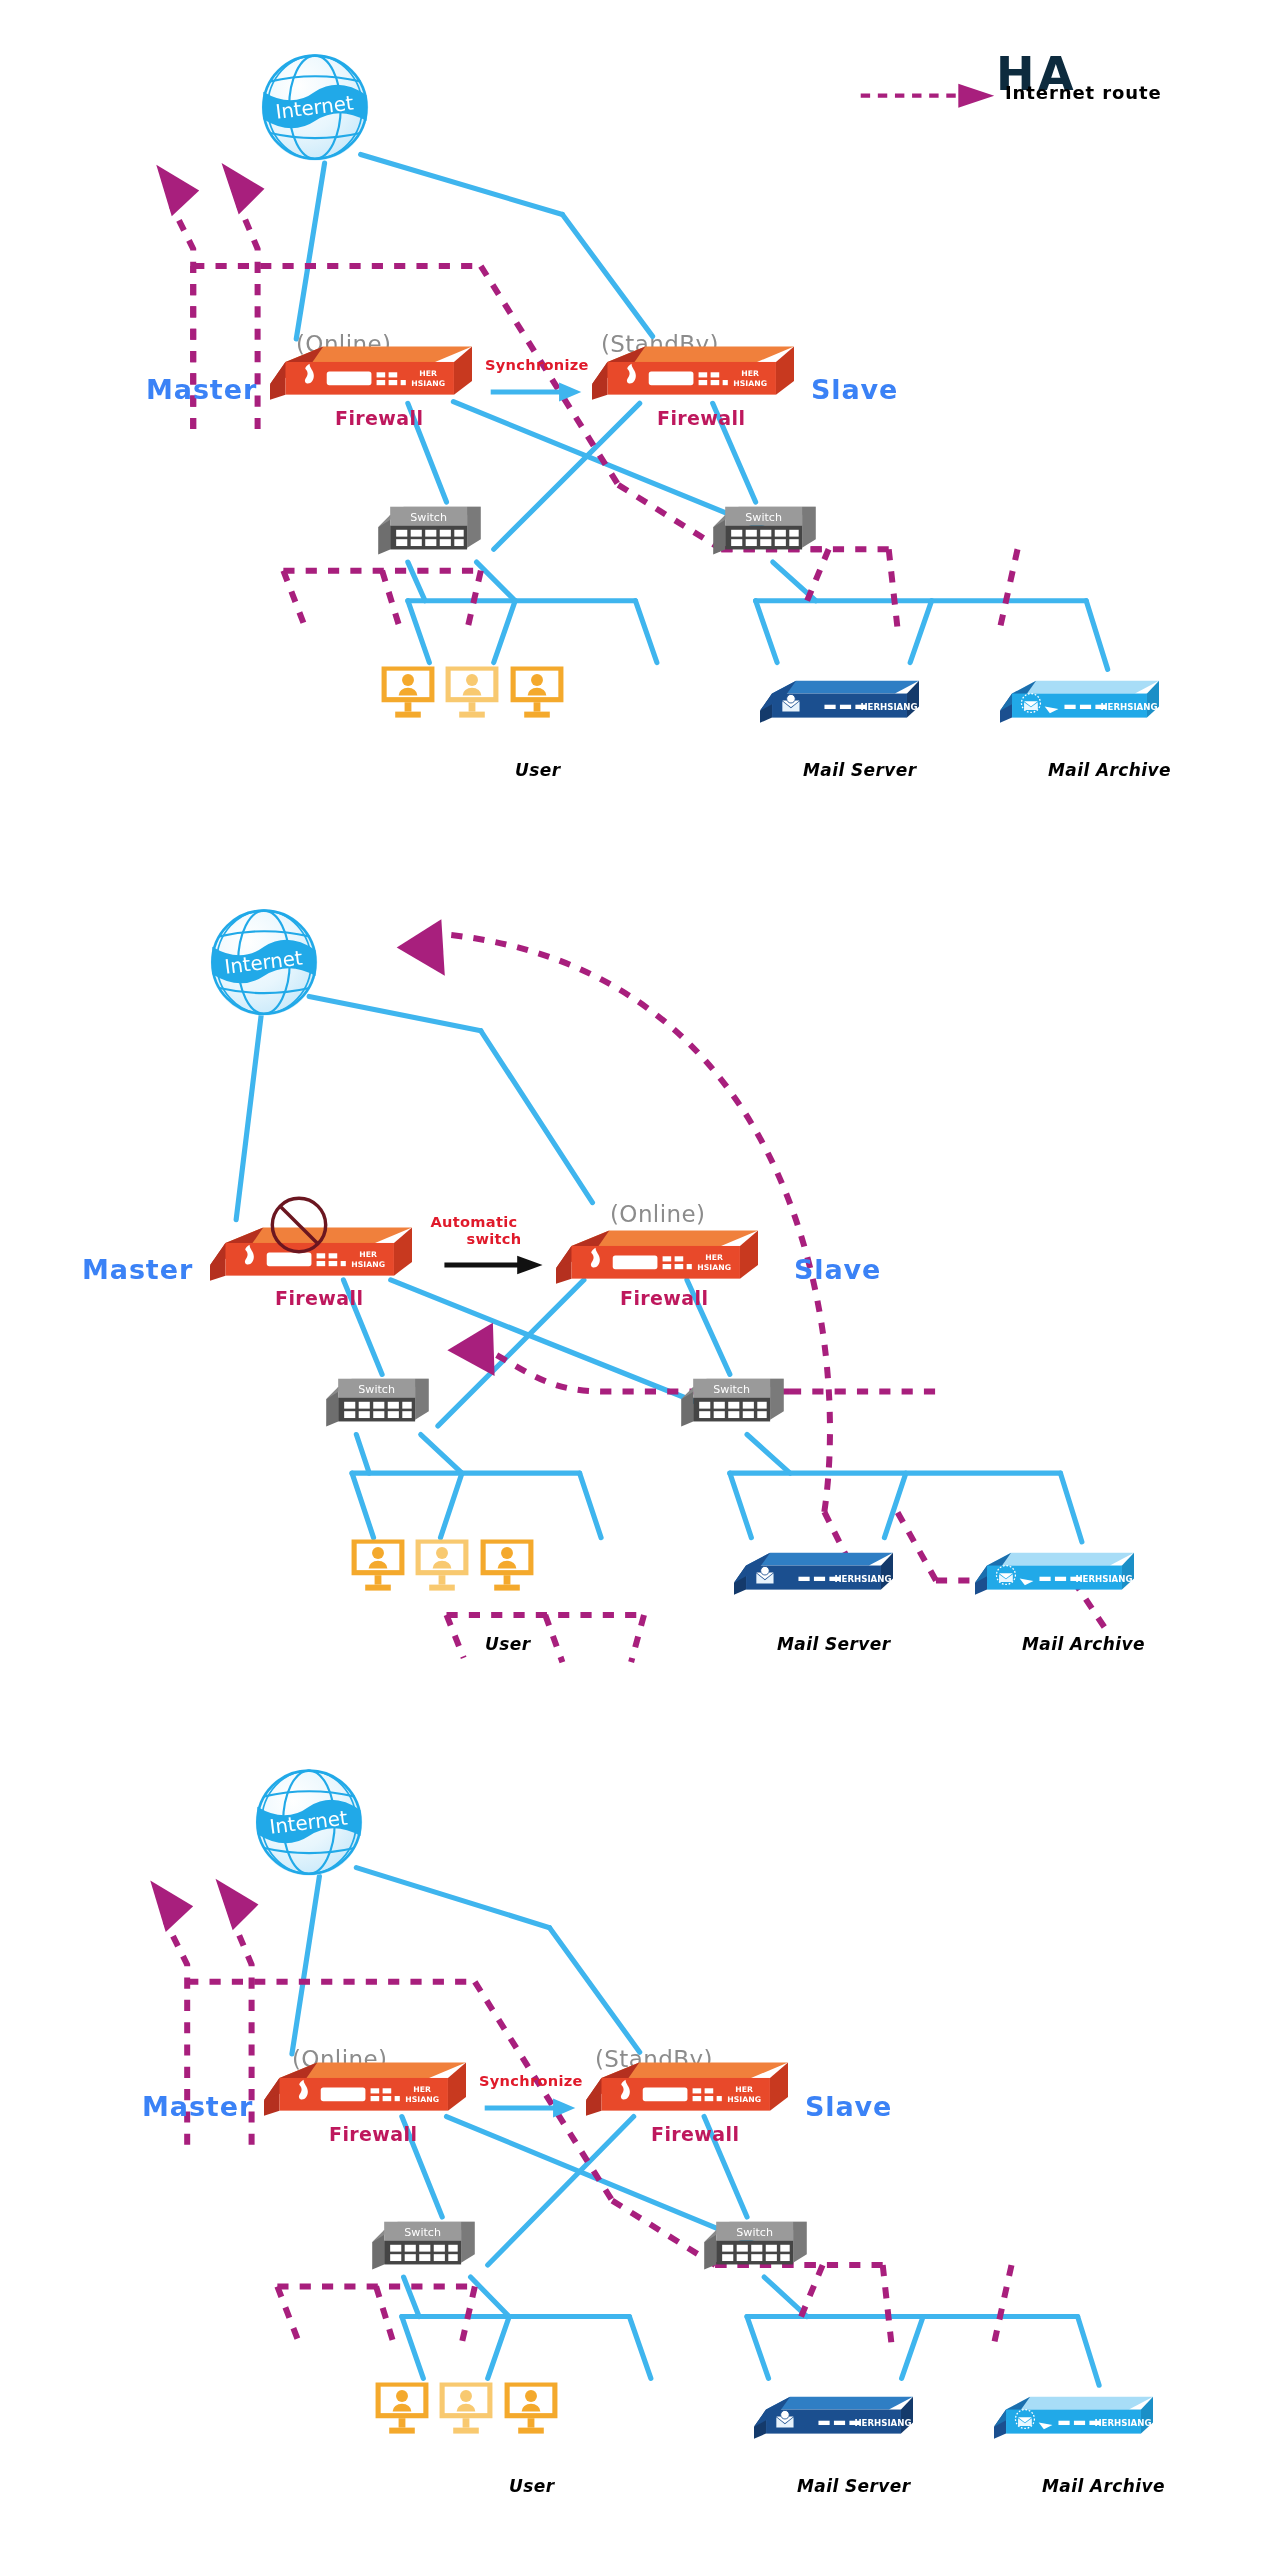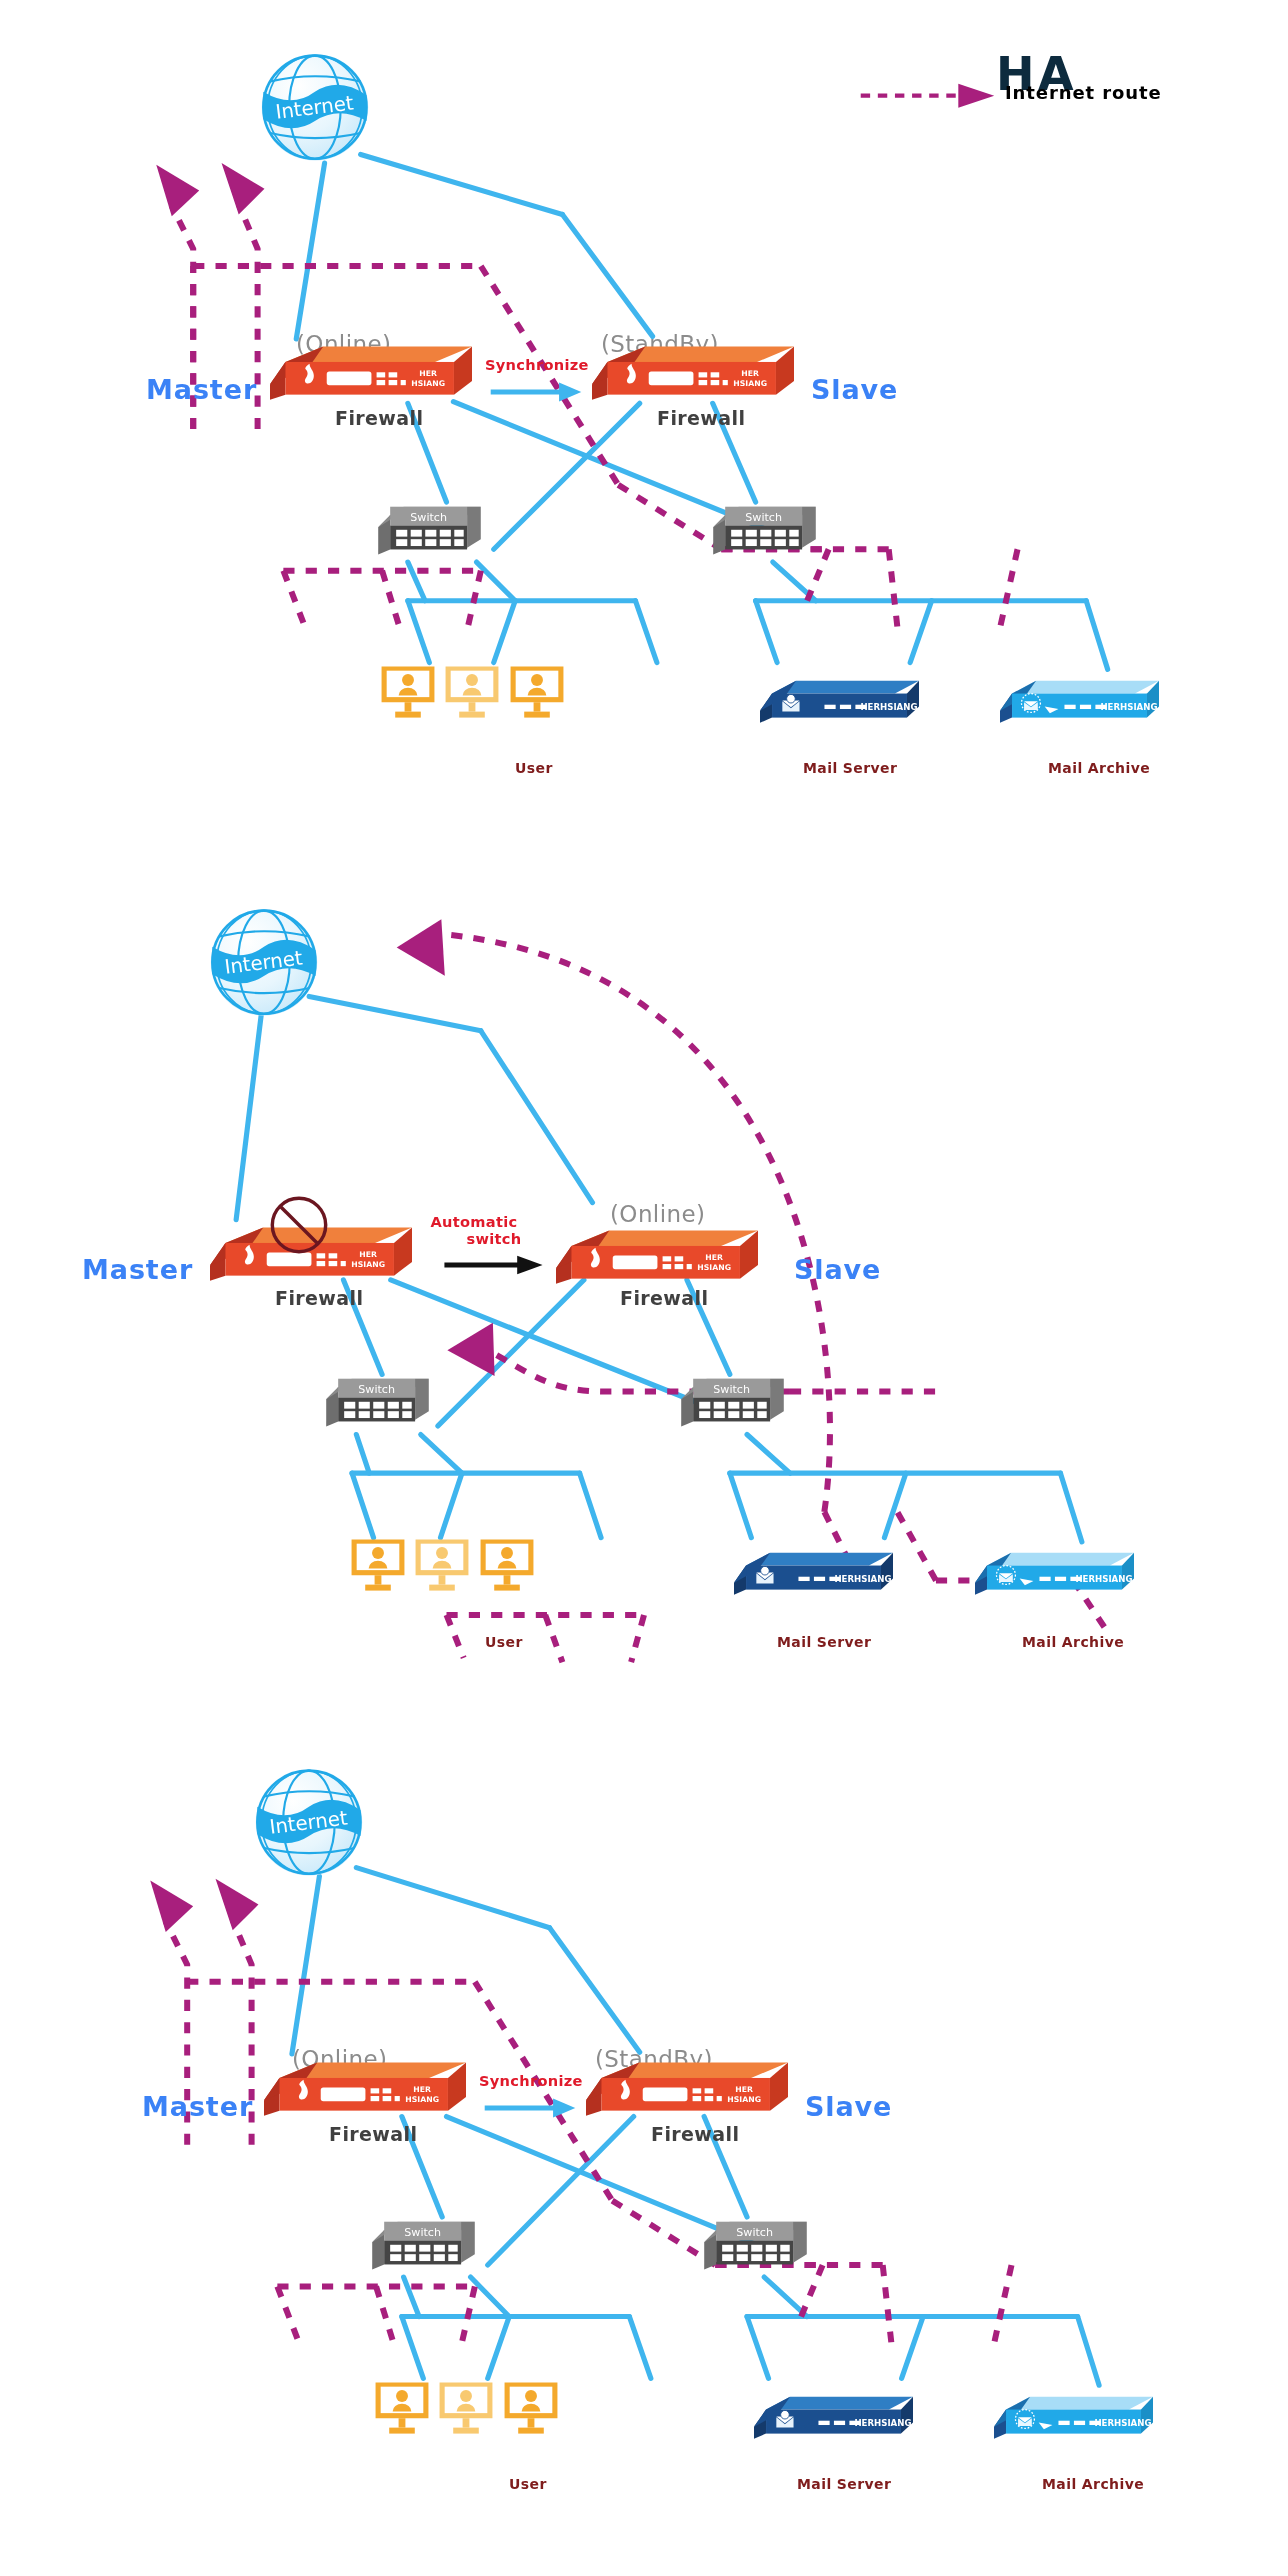--- a/index.html
+++ b/index.html
@@ -9,22 +9,22 @@
   #diagram-1{top:0;height:841px;}
   #diagram-2{top:859px;height:859px;}
   #diagram-3{top:1726px;height:824px;}
 
   .svg-layer{position:absolute;left:0;top:0;width:1288px;height:100%;}
 
   
   .lbl{position:absolute;color:#3b82f6;font-family:"DejaVu Sans",sans-serif;white-space:nowrap;}
   .lbl-side{font-size:27px;font-weight:bold;letter-spacing:0.9px;}
   .lbl-state{font-size:23px;color:#8c8c8c;letter-spacing:0.4px;text-align:center;}
-  .lbl-dev{font-size:19px;font-weight:bold;color:#404040;letter-spacing:0.4px;}
-  .lbl-bot{font-size:14px;font-weight:bold;color:#7f1d1d;letter-spacing:0.4px;}
+  .lbl-dev{font-size:19px;font-weight:bold;color:#be185d;letter-spacing:0.4px;}
+  .lbl-bot{font-size:17px;font-weight:bold;color:#000000;letter-spacing:0.4px;font-style:italic;}
   .lbl-sync{font-size:14.6px;font-weight:bold;color:#e01a2b;letter-spacing:0.3px;text-align:center;}
 
   #page-title{position:absolute;left:996px;top:47px;font-size:46px;font-weight:bold;color:#0d2b3e;letter-spacing:3.4px;font-family:"DejaVu Sans",sans-serif;}
   #legend-text{position:absolute;left:1005px;top:82px;font-size:18px;font-weight:bold;color:#000000;letter-spacing:0.9px;font-family:"DejaVu Sans",sans-serif;}
   #legend-arrow{position:absolute;left:859px;top:82px;width:137px;height:27.5px;}
 
   
   .globe{position:absolute;width:129px;height:129px;}
   .globe svg{width:100%;height:100%;}
 

